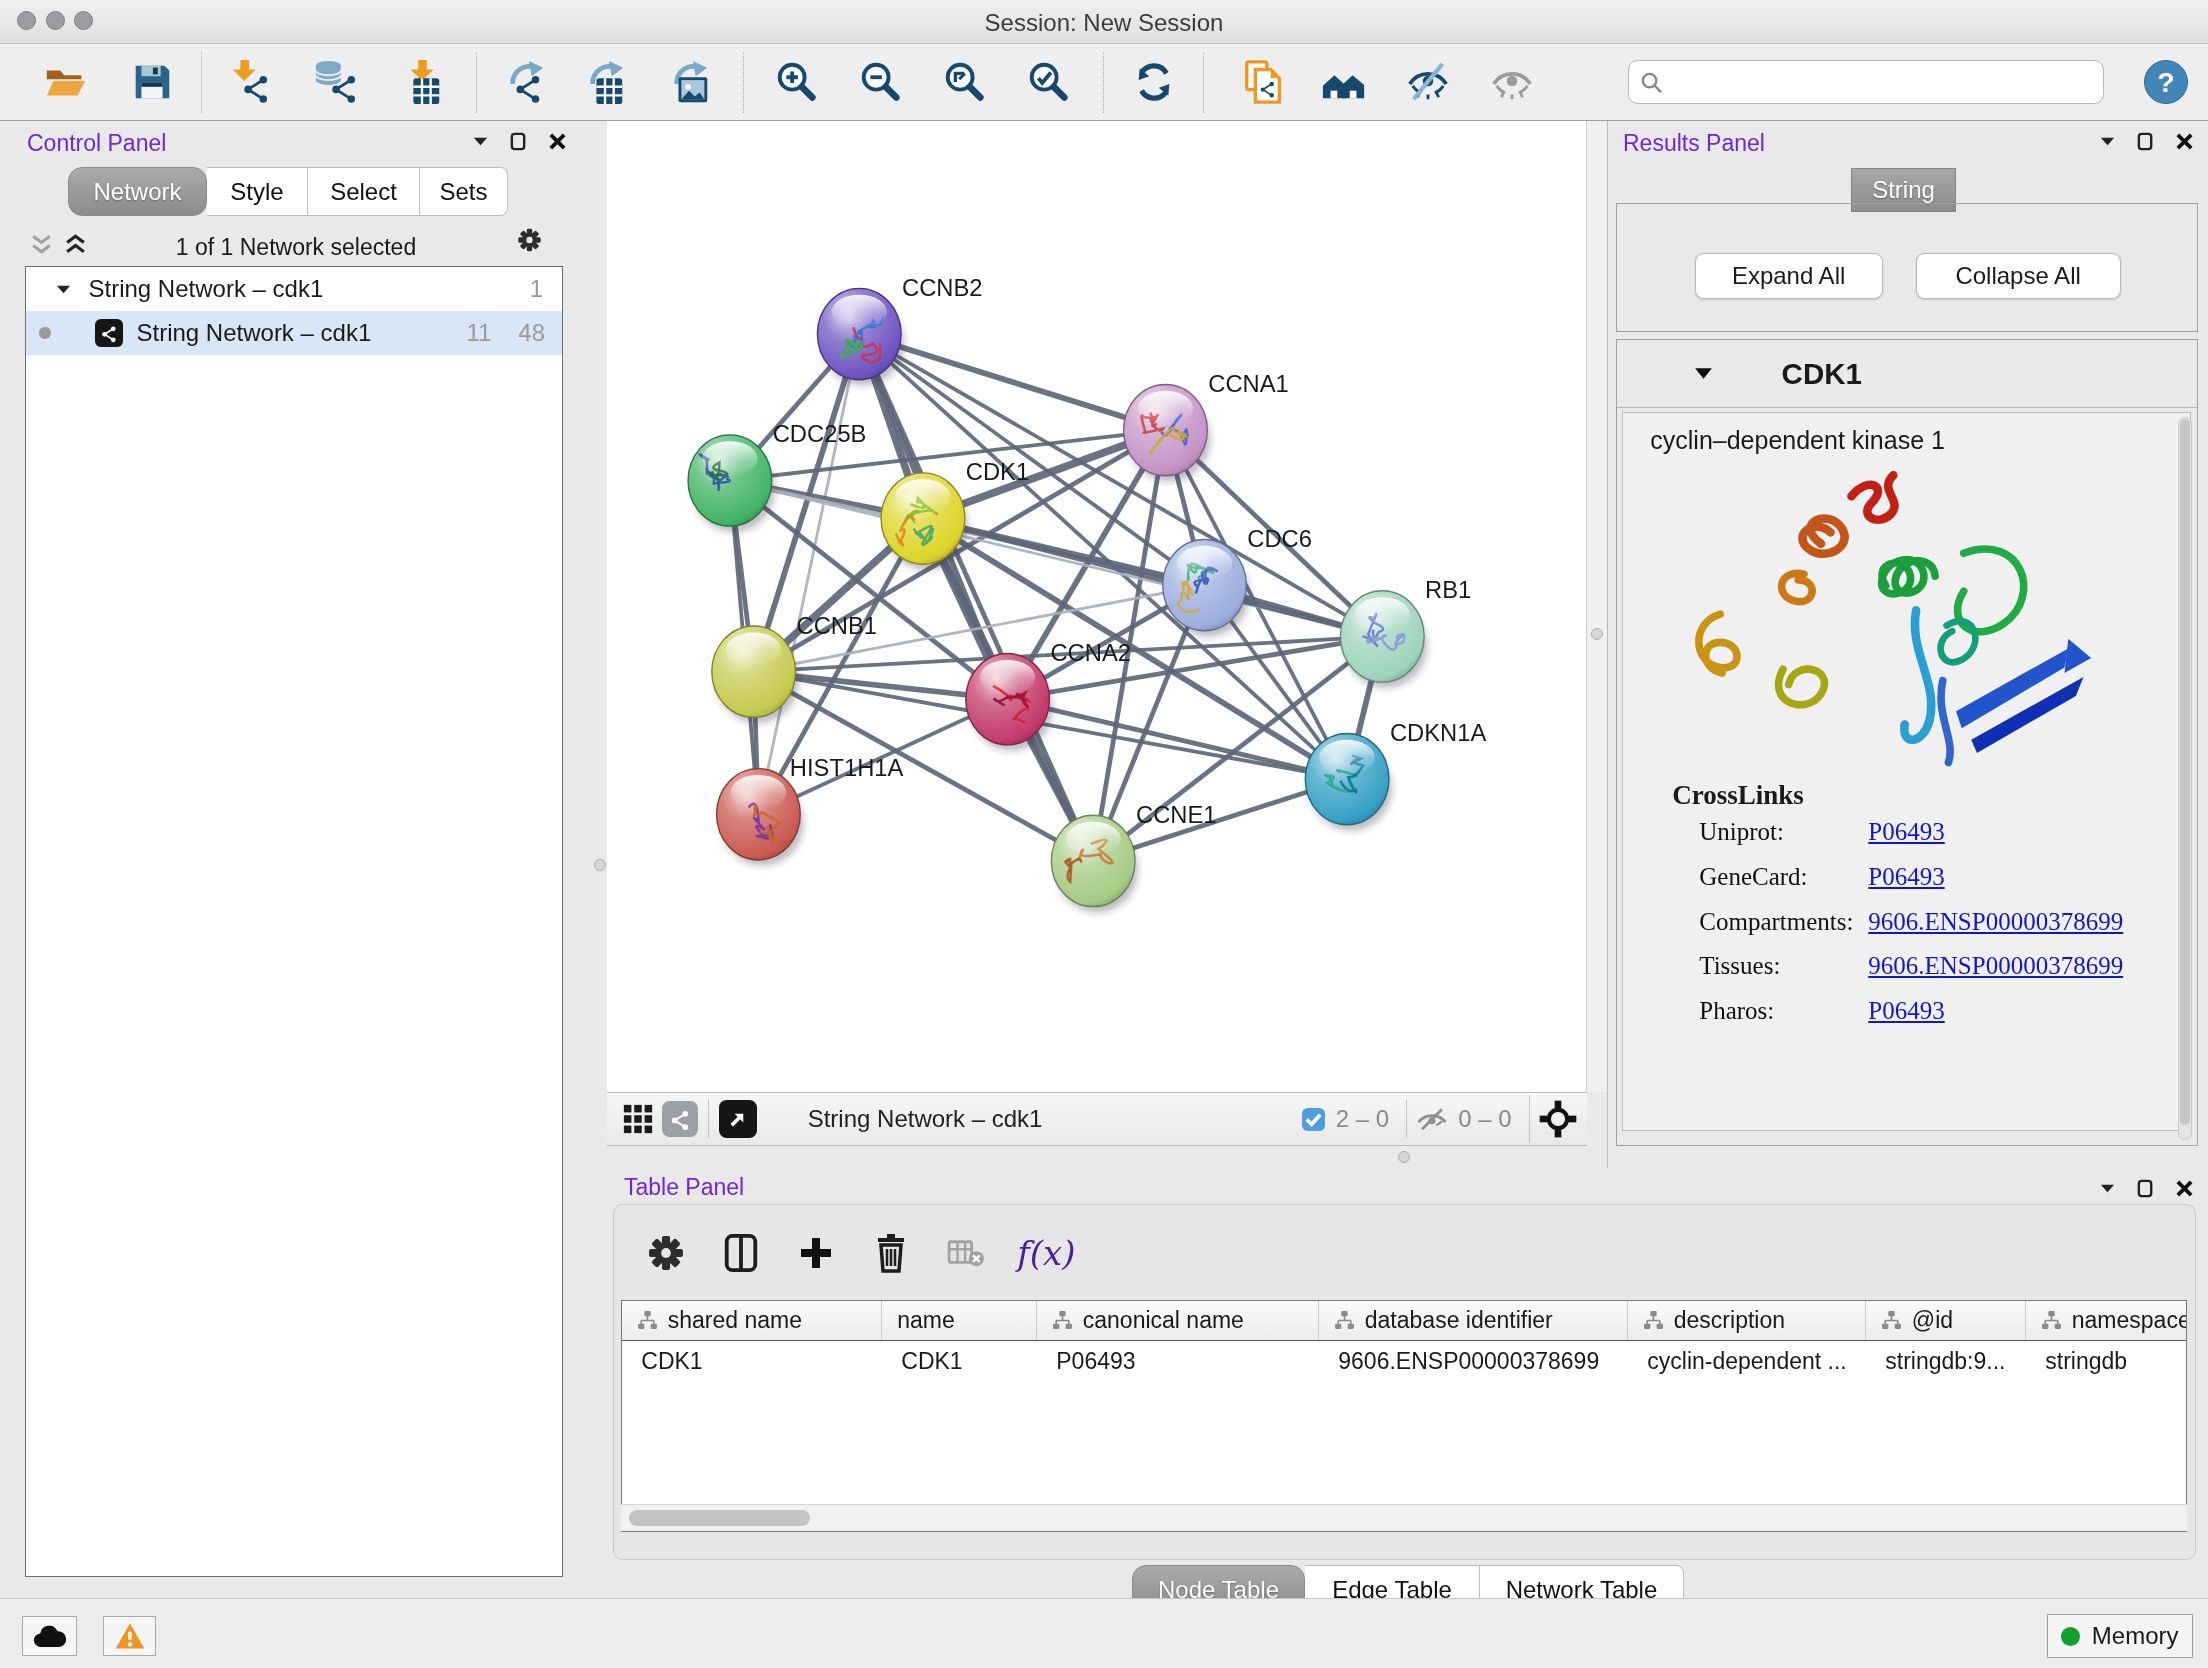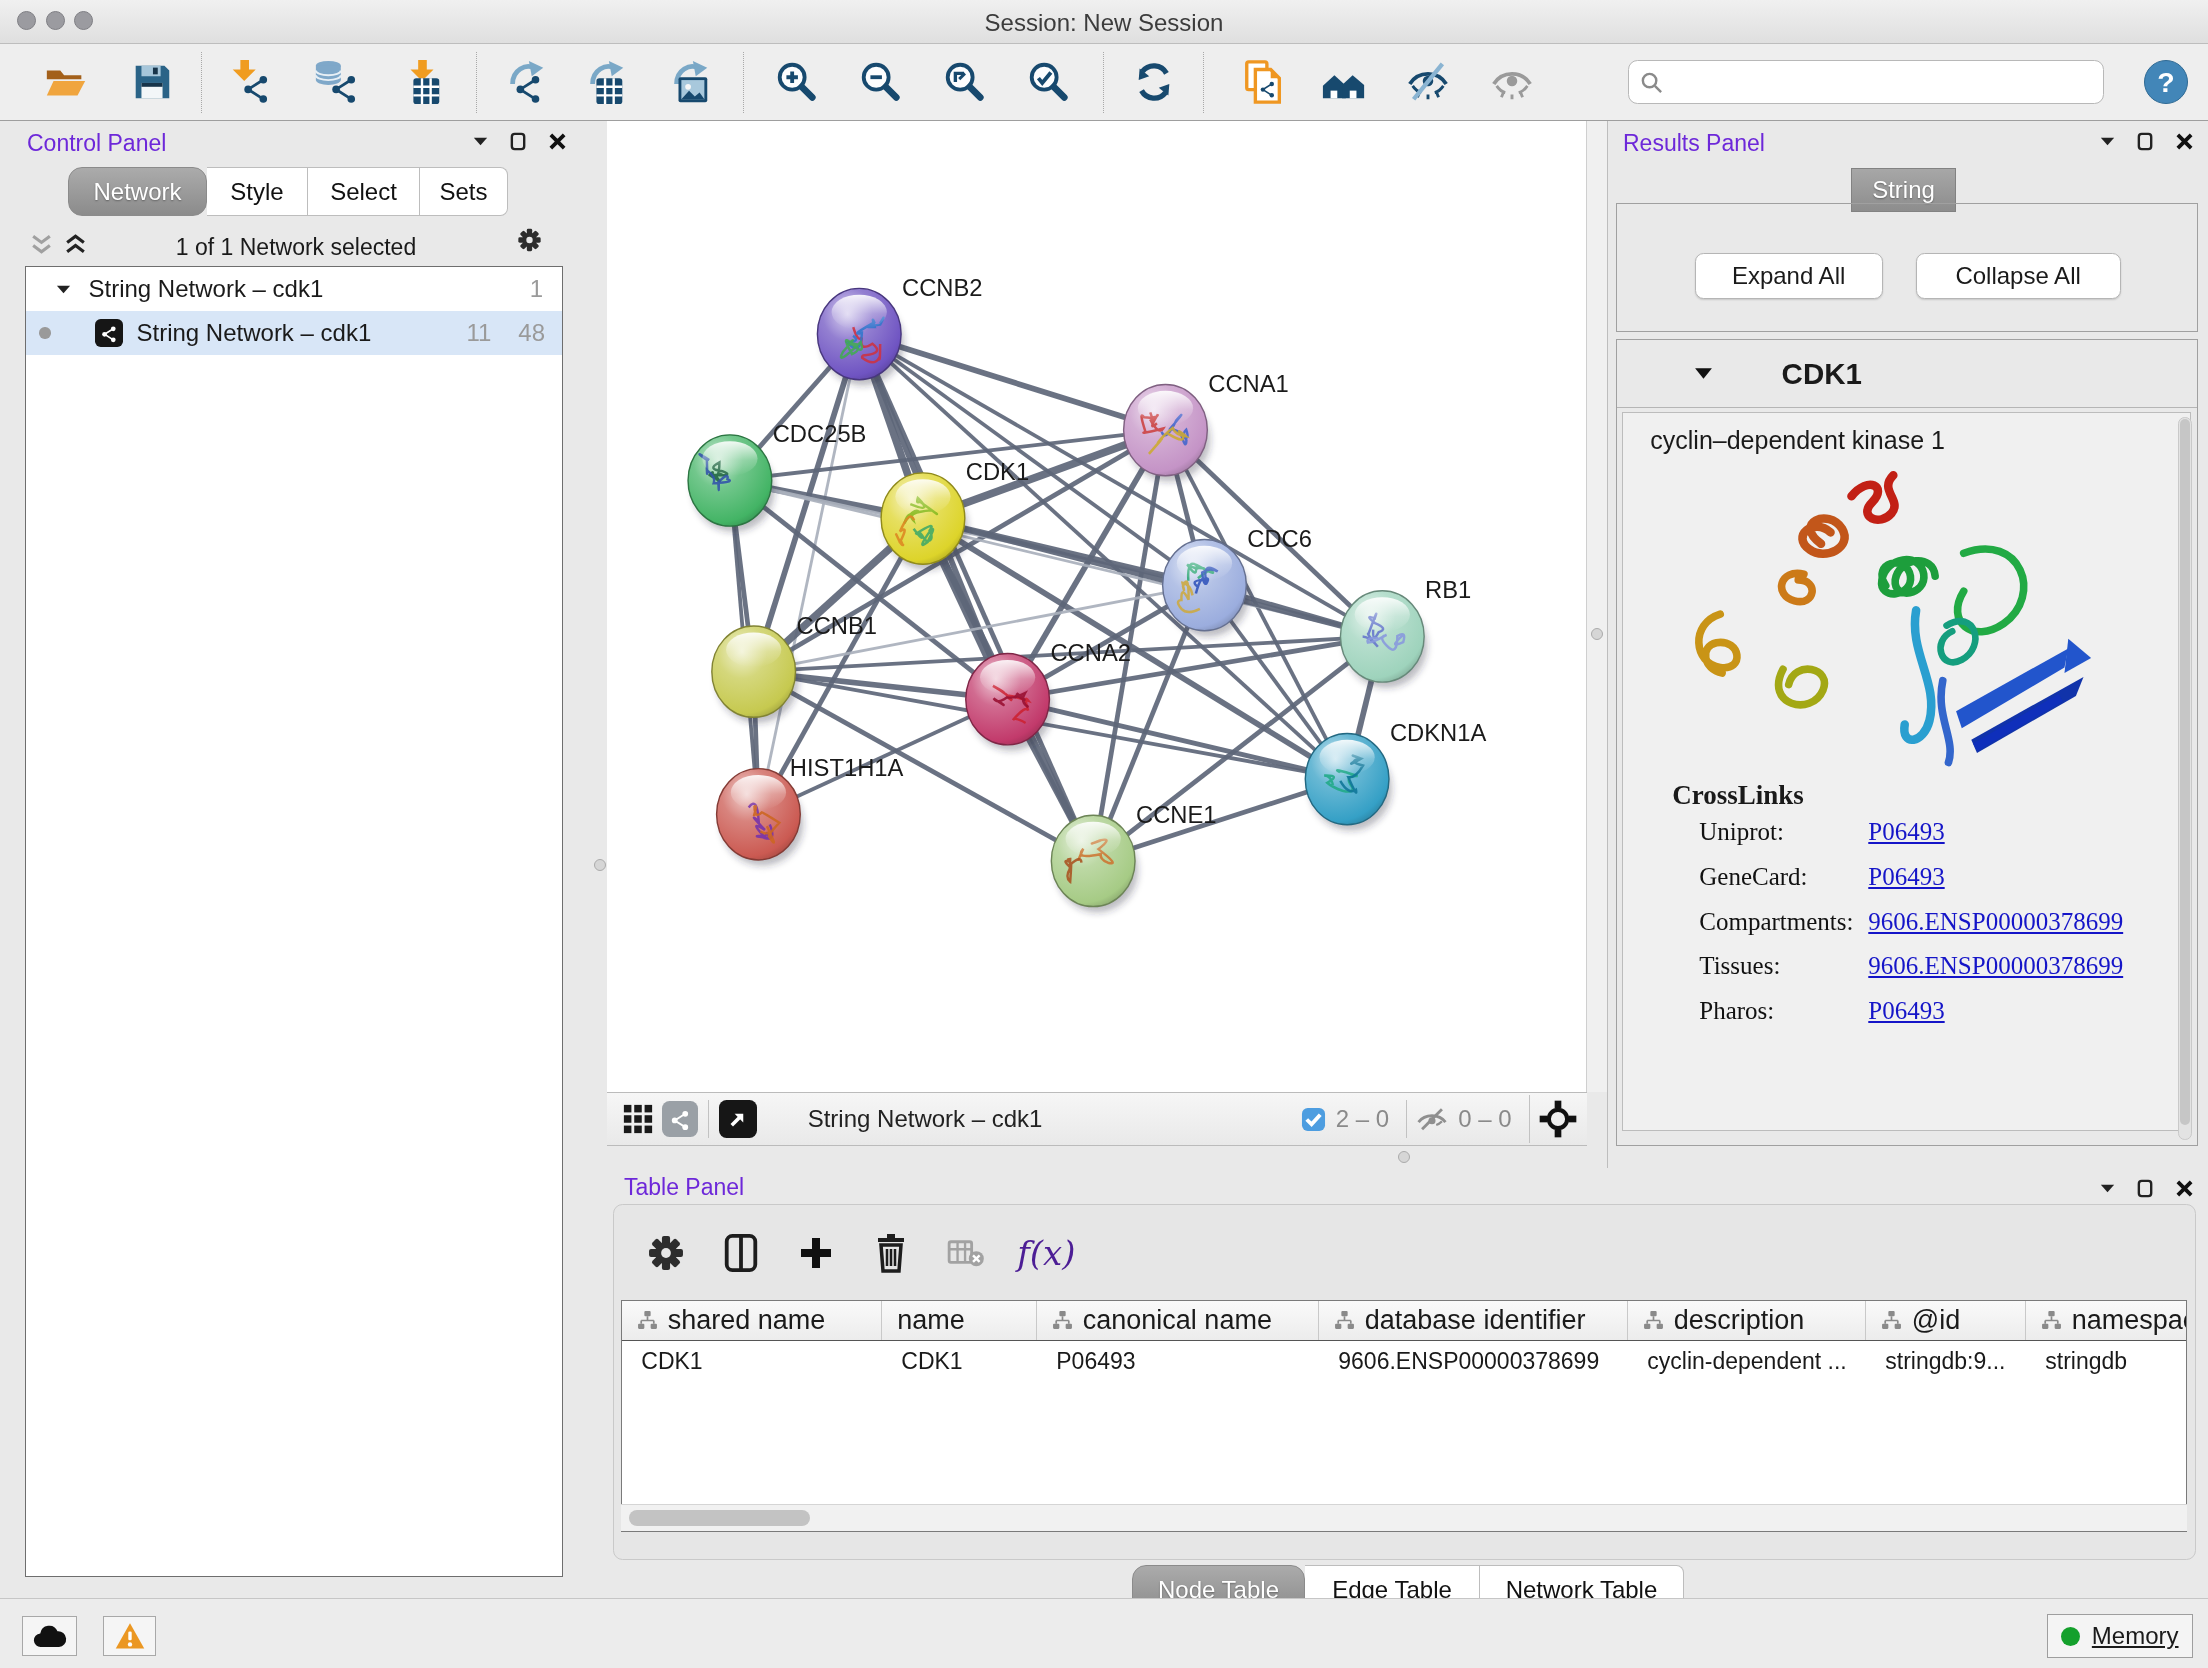--- a/index.html
+++ b/index.html
@@ -102,37 +102,37 @@
   .tp-icons{position:absolute;top:7.6px;left:1488px;display:flex;gap:13.3px;}
   .tp-container{position:absolute;left:5.7px;top:36px;width:1583px;height:356px;background:#e6e6e6;
     border:1px solid #c9c9c9;border-radius:9.5px;box-sizing:border-box;}
   .tp-toolbar{position:absolute;left:28.5px;top:21px;height:53px;display:flex;gap:27px;align-items:center;}
   .tp-tool{width:48px;height:48px;display:flex;align-items:center;justify-content:center;cursor:pointer;}
   .fx{font-family:"DejaVu Serif",serif;font-style:italic;color:#4c1d95;font-size:34px;}
   .datatable{position:absolute;left:7.6px;top:95px;width:1566px;height:232px;background:#fff;
     border:1.9px solid #7a7a7a;box-sizing:border-box;overflow:hidden;}
   .thead{display:flex;height:40px;background:linear-gradient(#fafafa,#ececec);
     border-bottom:1.9px solid #555;box-sizing:border-box;}
-  .th{display:flex;align-items:center;gap:9.5px;padding-left:15px;font-size:27px;
+  .th{display:flex;align-items:center;gap:9.5px;padding-left:15px;font-size:23px;
     border-right:1px solid #c9c9c9;box-sizing:border-box;overflow:hidden;white-space:nowrap;flex:none;cursor:pointer;}
   .trow{display:flex;height:40px;}
   .td{display:flex;align-items:center;padding-left:19px;font-size:23px;box-sizing:border-box;
     overflow:hidden;white-space:nowrap;flex:none;cursor:pointer;}
   .tp-scrollstrip{position:absolute;left:7.6px;top:299px;width:1566px;height:27px;background:#f1f1f1;
     border-top:1px solid #d5d5d5;box-sizing:border-box;}
   .tp-thumb{position:absolute;left:7.6px;top:4.8px;width:181px;height:16px;background:#c3c3c3;border-radius:8.6px;cursor:pointer;}
   .table-tabs{position:absolute;left:525px;top:397px;display:flex;}
   
   .bottombar{position:absolute;left:0;top:1598px;width:100%;height:70px;background:#ececec;
     border-top:1px solid #c6c6c6;box-sizing:border-box;}
   .bb-btn{position:absolute;top:17px;height:40px;background:#f5f5f5;border:1.9px solid #a8a8a8;
     box-sizing:border-box;display:flex;align-items:center;justify-content:center;cursor:pointer;}
   .memory-btn{position:absolute;left:2047px;top:15px;width:146px;height:44px;background:#f4f4f4;
     border:1.9px solid #9e9e9e;box-sizing:border-box;display:flex;align-items:center;
-    justify-content:center;gap:11.4px;font-size:24px;cursor:pointer;text-decoration:underline;}
+    justify-content:center;gap:11.4px;font-size:24px;cursor:pointer;}
   .mem-dot{width:19px;height:19px;border-radius:50%;background:#14a02c;}
   svg{display:block;}
 </style>
 </head>
 <body>
 
 <div class="window">
 
   <div class="titlebar">
     <span class="tl" style="left:17px"></span>

